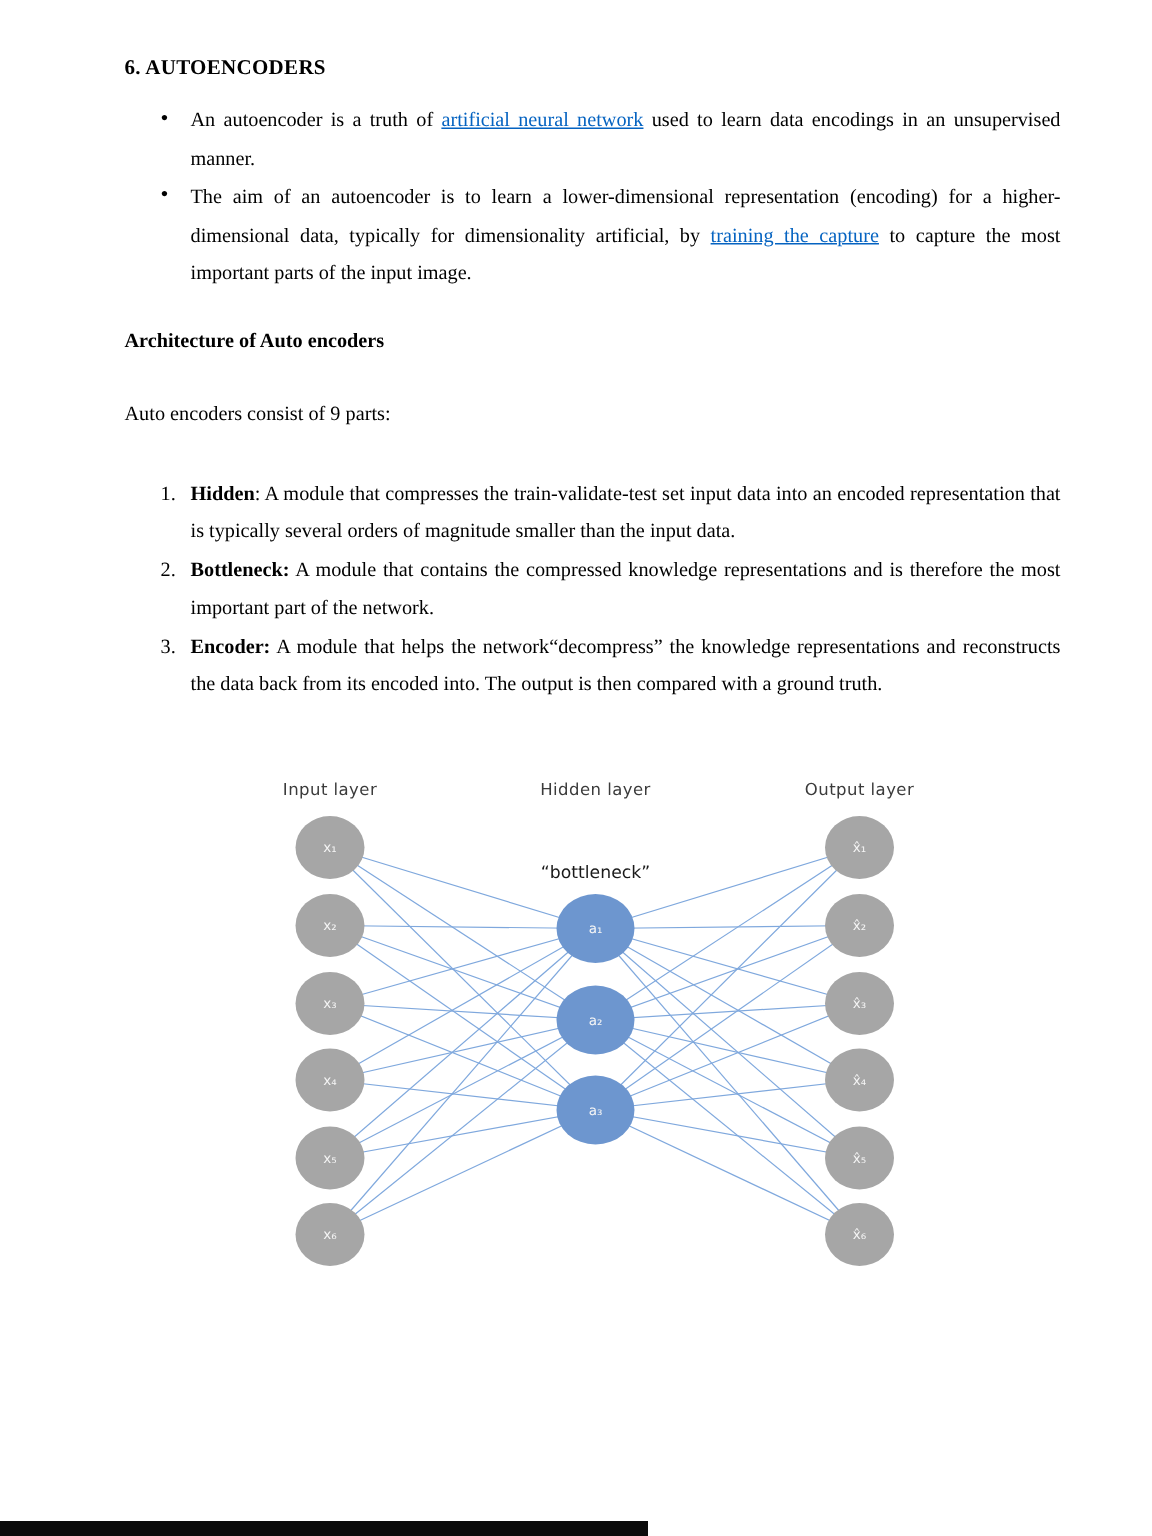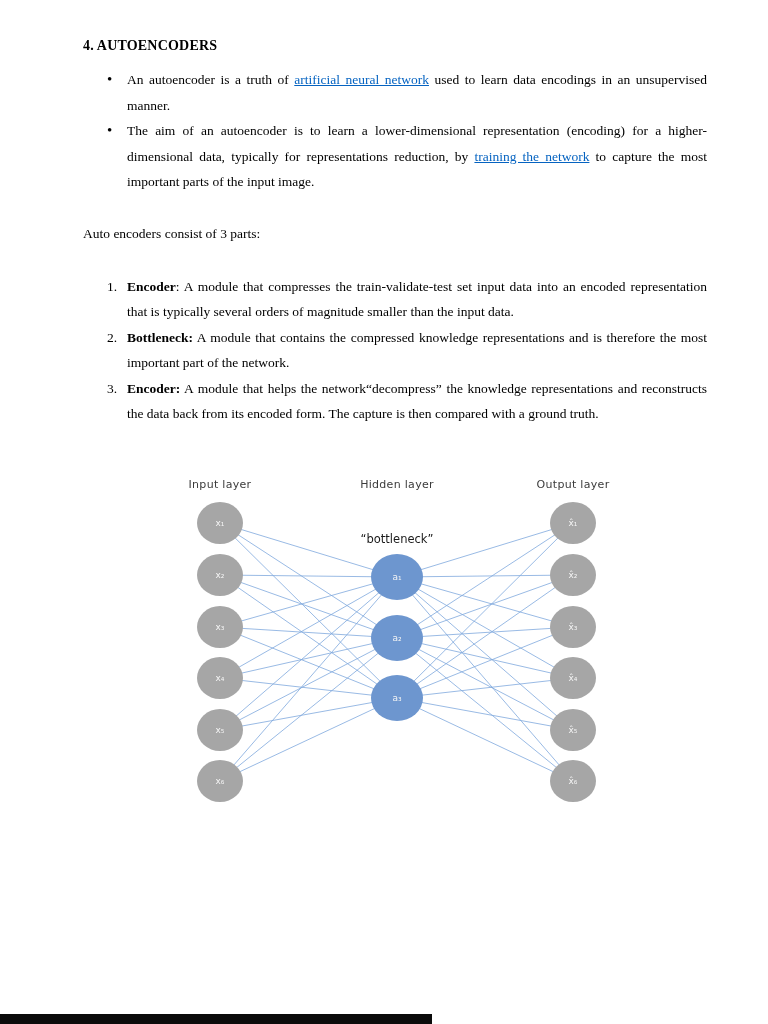--- a/index.html
+++ b/index.html
@@ -59,34 +59,35 @@
   .scan-bar{
     position:absolute;left:0;bottom:0;width:432px;height:10px;background:#0b0b0b;
   }
 </style>
 </head>
 <body>
 
 <div class="page">
   <div class="content">
 
-    <h1 class="doc-heading">4. AUTOENCODERS</h1>
+    <h1 class="doc-heading">6. AUTOENCODERS</h1>
 
     <ul class="bullets">
       <li><span>An autoencoder is a truth of </span><a class="doc-link">artificial neural network</a><span> used to learn data encodings in an unsupervised manner.</span></li>
-      <li><span>The aim of an autoencoder is to learn a lower-dimensional representation (encoding) for a higher-dimensional data, typically for representations reduction, by </span><a class="doc-link">training the network</a><span> to capture the most important parts of the input image.</span></li>
+      <li><span>The aim of an autoencoder is to learn a lower-dimensional representation (encoding) for a higher-dimensional data, typically for dimensionality artificial, by </span><a class="doc-link">training the capture</a><span> to capture the most important parts of the input image.</span></li>
     </ul>
 
+    <p class="arch-heading">Architecture of Auto encoders</p>
 
-    <p class="intro-line">Auto encoders consist of 3 parts:</p>
+    <p class="intro-line">Auto encoders consist of 9 parts:</p>
 
     <ol class="parts">
-      <li><b>Encoder</b><span>: A module that compresses the train-validate-test set input data into an encoded representation that is typically several orders of magnitude smaller than the input data.</span></li>
+      <li><b>Hidden</b><span>: A module that compresses the train-validate-test set input data into an encoded representation that is typically several orders of magnitude smaller than the input data.</span></li>
       <li><b>Bottleneck:</b><span> A module that contains the compressed knowledge representations and is therefore the most important part of the network.</span></li>
-      <li><b>Encoder:</b><span> A module that helps the network“decompress” the knowledge representations and reconstructs the data back from its encoded form. The capture is then compared with a ground truth.</span></li>
+      <li><b>Encoder:</b><span> A module that helps the network“decompress” the knowledge representations and reconstructs the data back from its encoded into. The output is then compared with a ground truth.</span></li>
     </ol>
 
     <div class="diagram-wrap">
       <svg width="470" height="345" viewBox="0 0 470 345">
         <g>
             <line x1="65" y1="56" x2="242" y2="110" stroke="#7fa8dd" stroke-width="0.8"></line>
             <line x1="65" y1="56" x2="242" y2="171" stroke="#7fa8dd" stroke-width="0.8"></line>
             <line x1="65" y1="56" x2="242" y2="231" stroke="#7fa8dd" stroke-width="0.8"></line>
             <line x1="65" y1="108" x2="242" y2="110" stroke="#7fa8dd" stroke-width="0.8"></line>
             <line x1="65" y1="108" x2="242" y2="171" stroke="#7fa8dd" stroke-width="0.8"></line>

